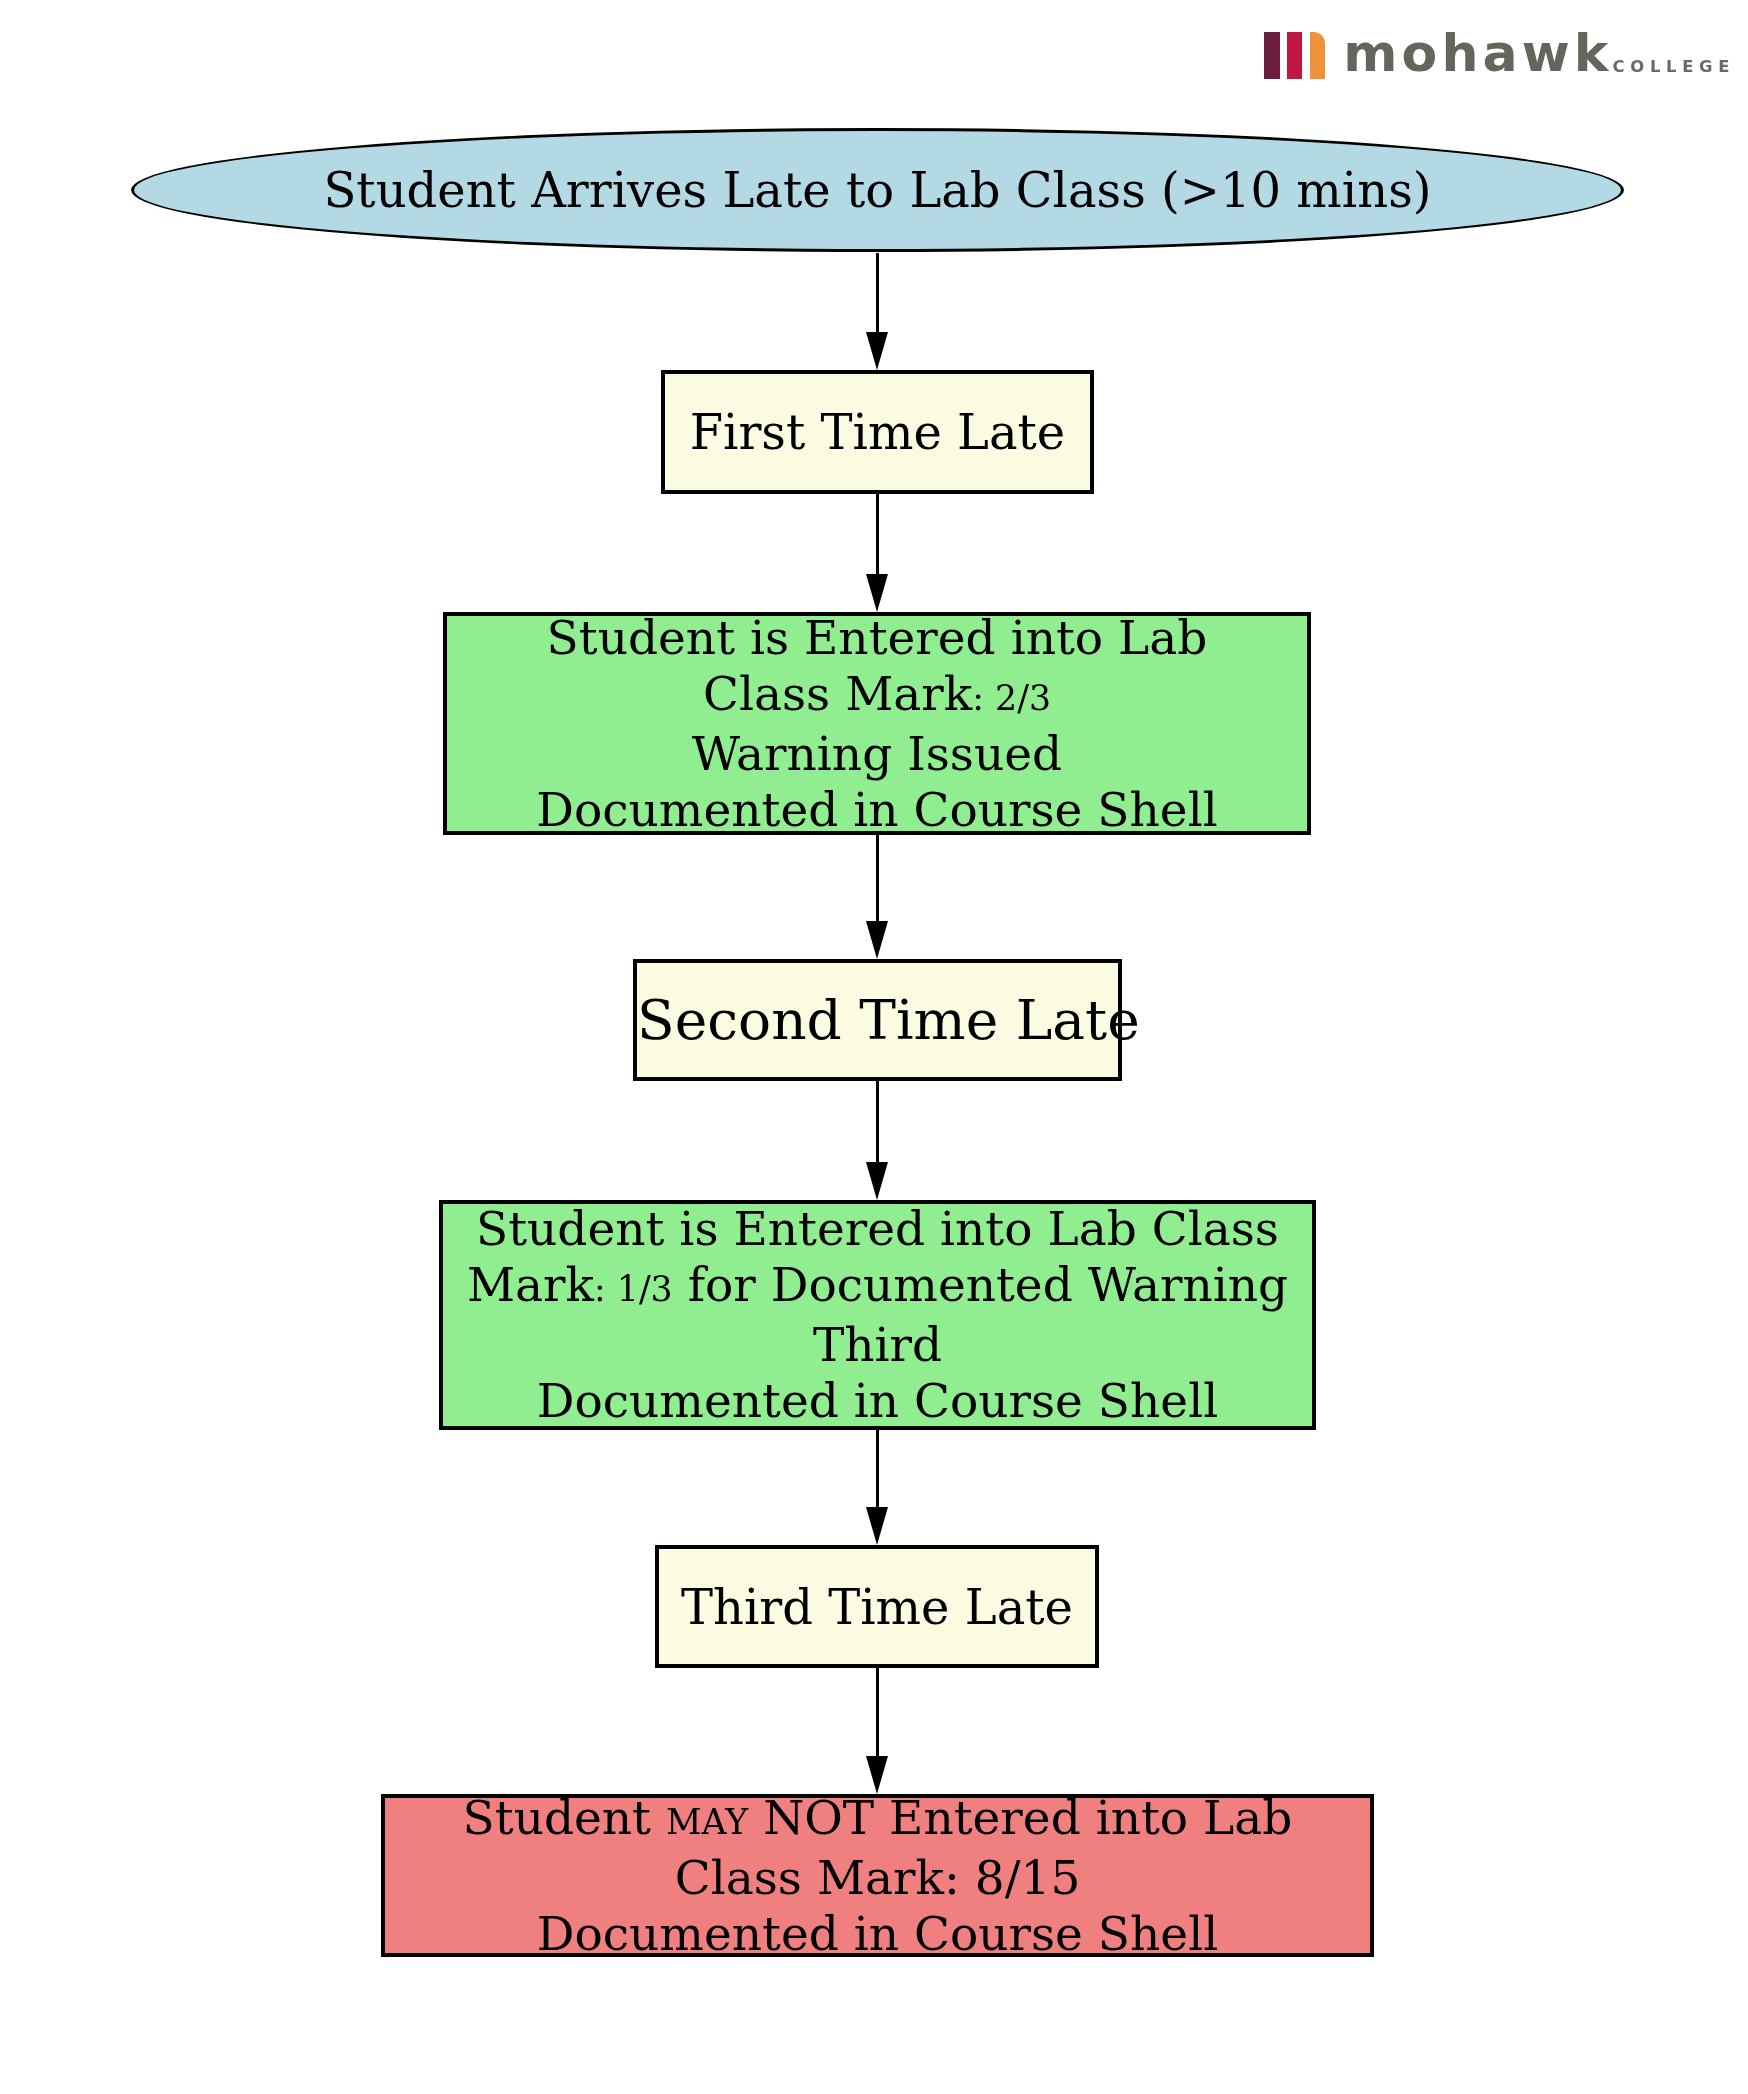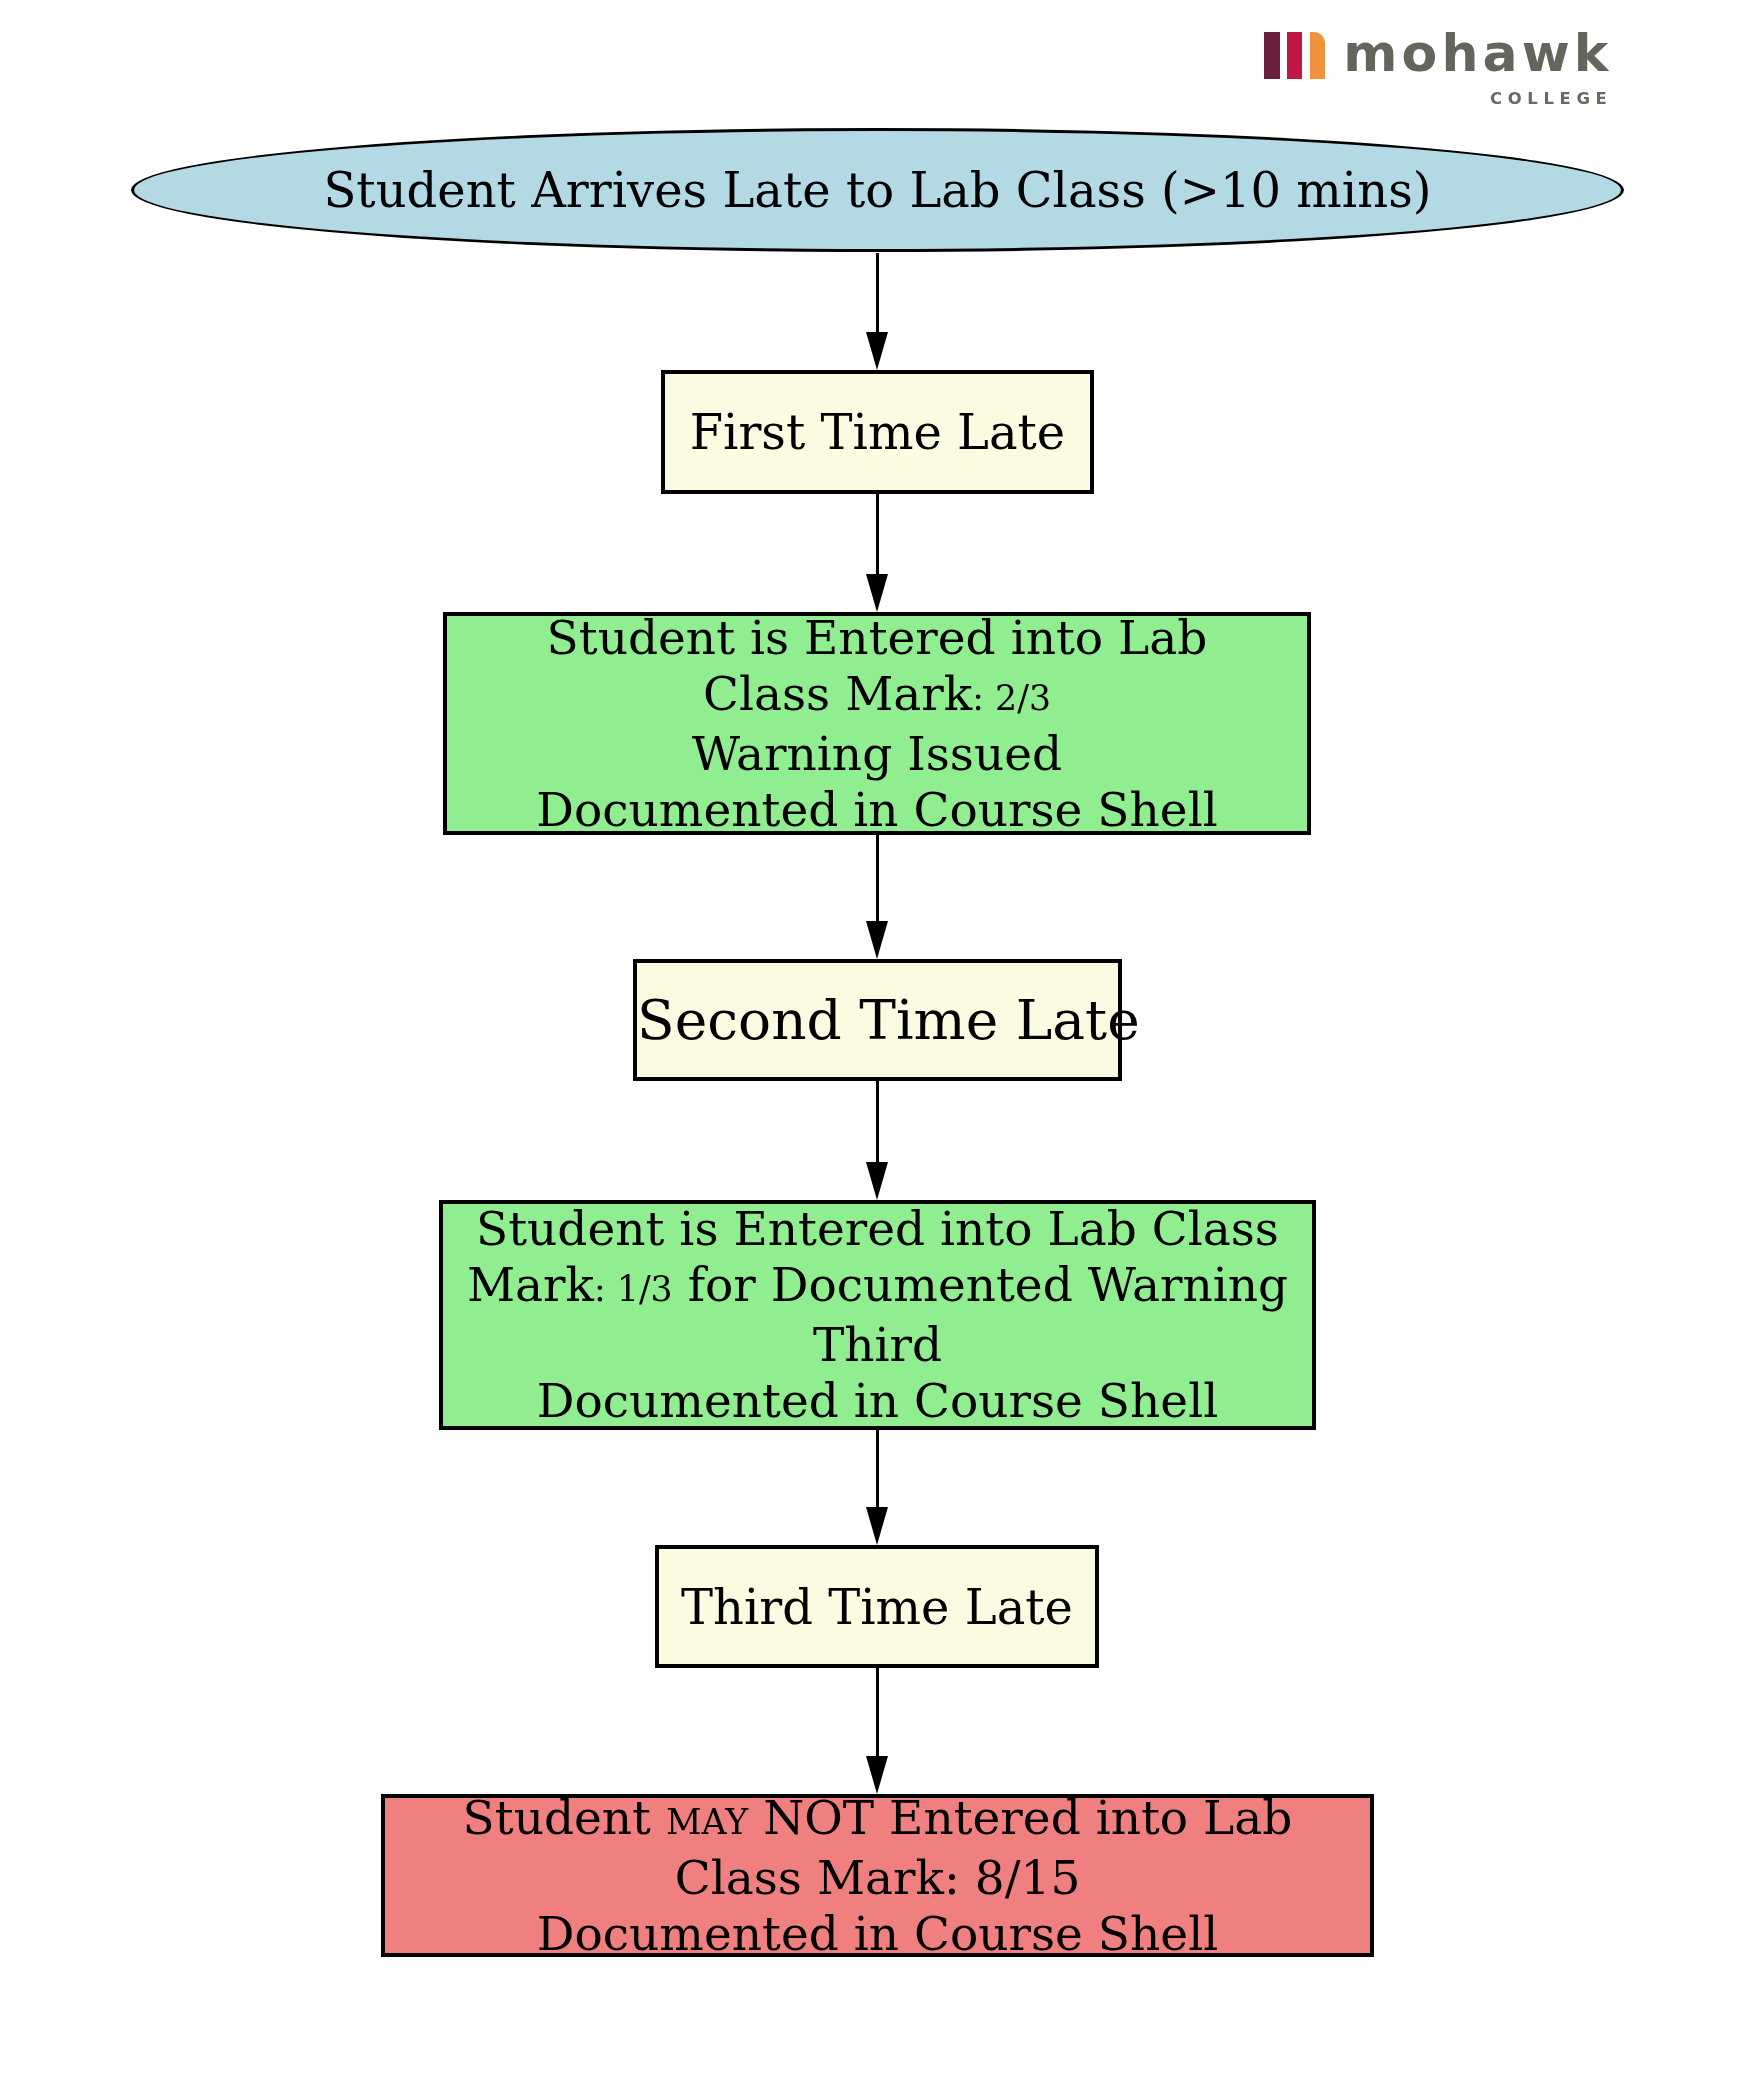--- a/index.html
+++ b/index.html
@@ -38,21 +38,21 @@
   .logo-bar {
     width: 15.5px;
     height: 47px;
     background: #888;
   }
   .logo-bar.b3 {
     border-top-right-radius: 11.5px;
   }
   .logo-text {
     display: flex;
-    flex-direction: column;
+    flex-direction: row;
     align-items: flex-end;
   }
   .logo-brand {
     font-family: "DejaVu Sans", "Liberation Sans", sans-serif;
     font-weight: bold;
     font-size: 52px;
     line-height: 46px;
     letter-spacing: 4.1px;
     color: #64665B;
   }

